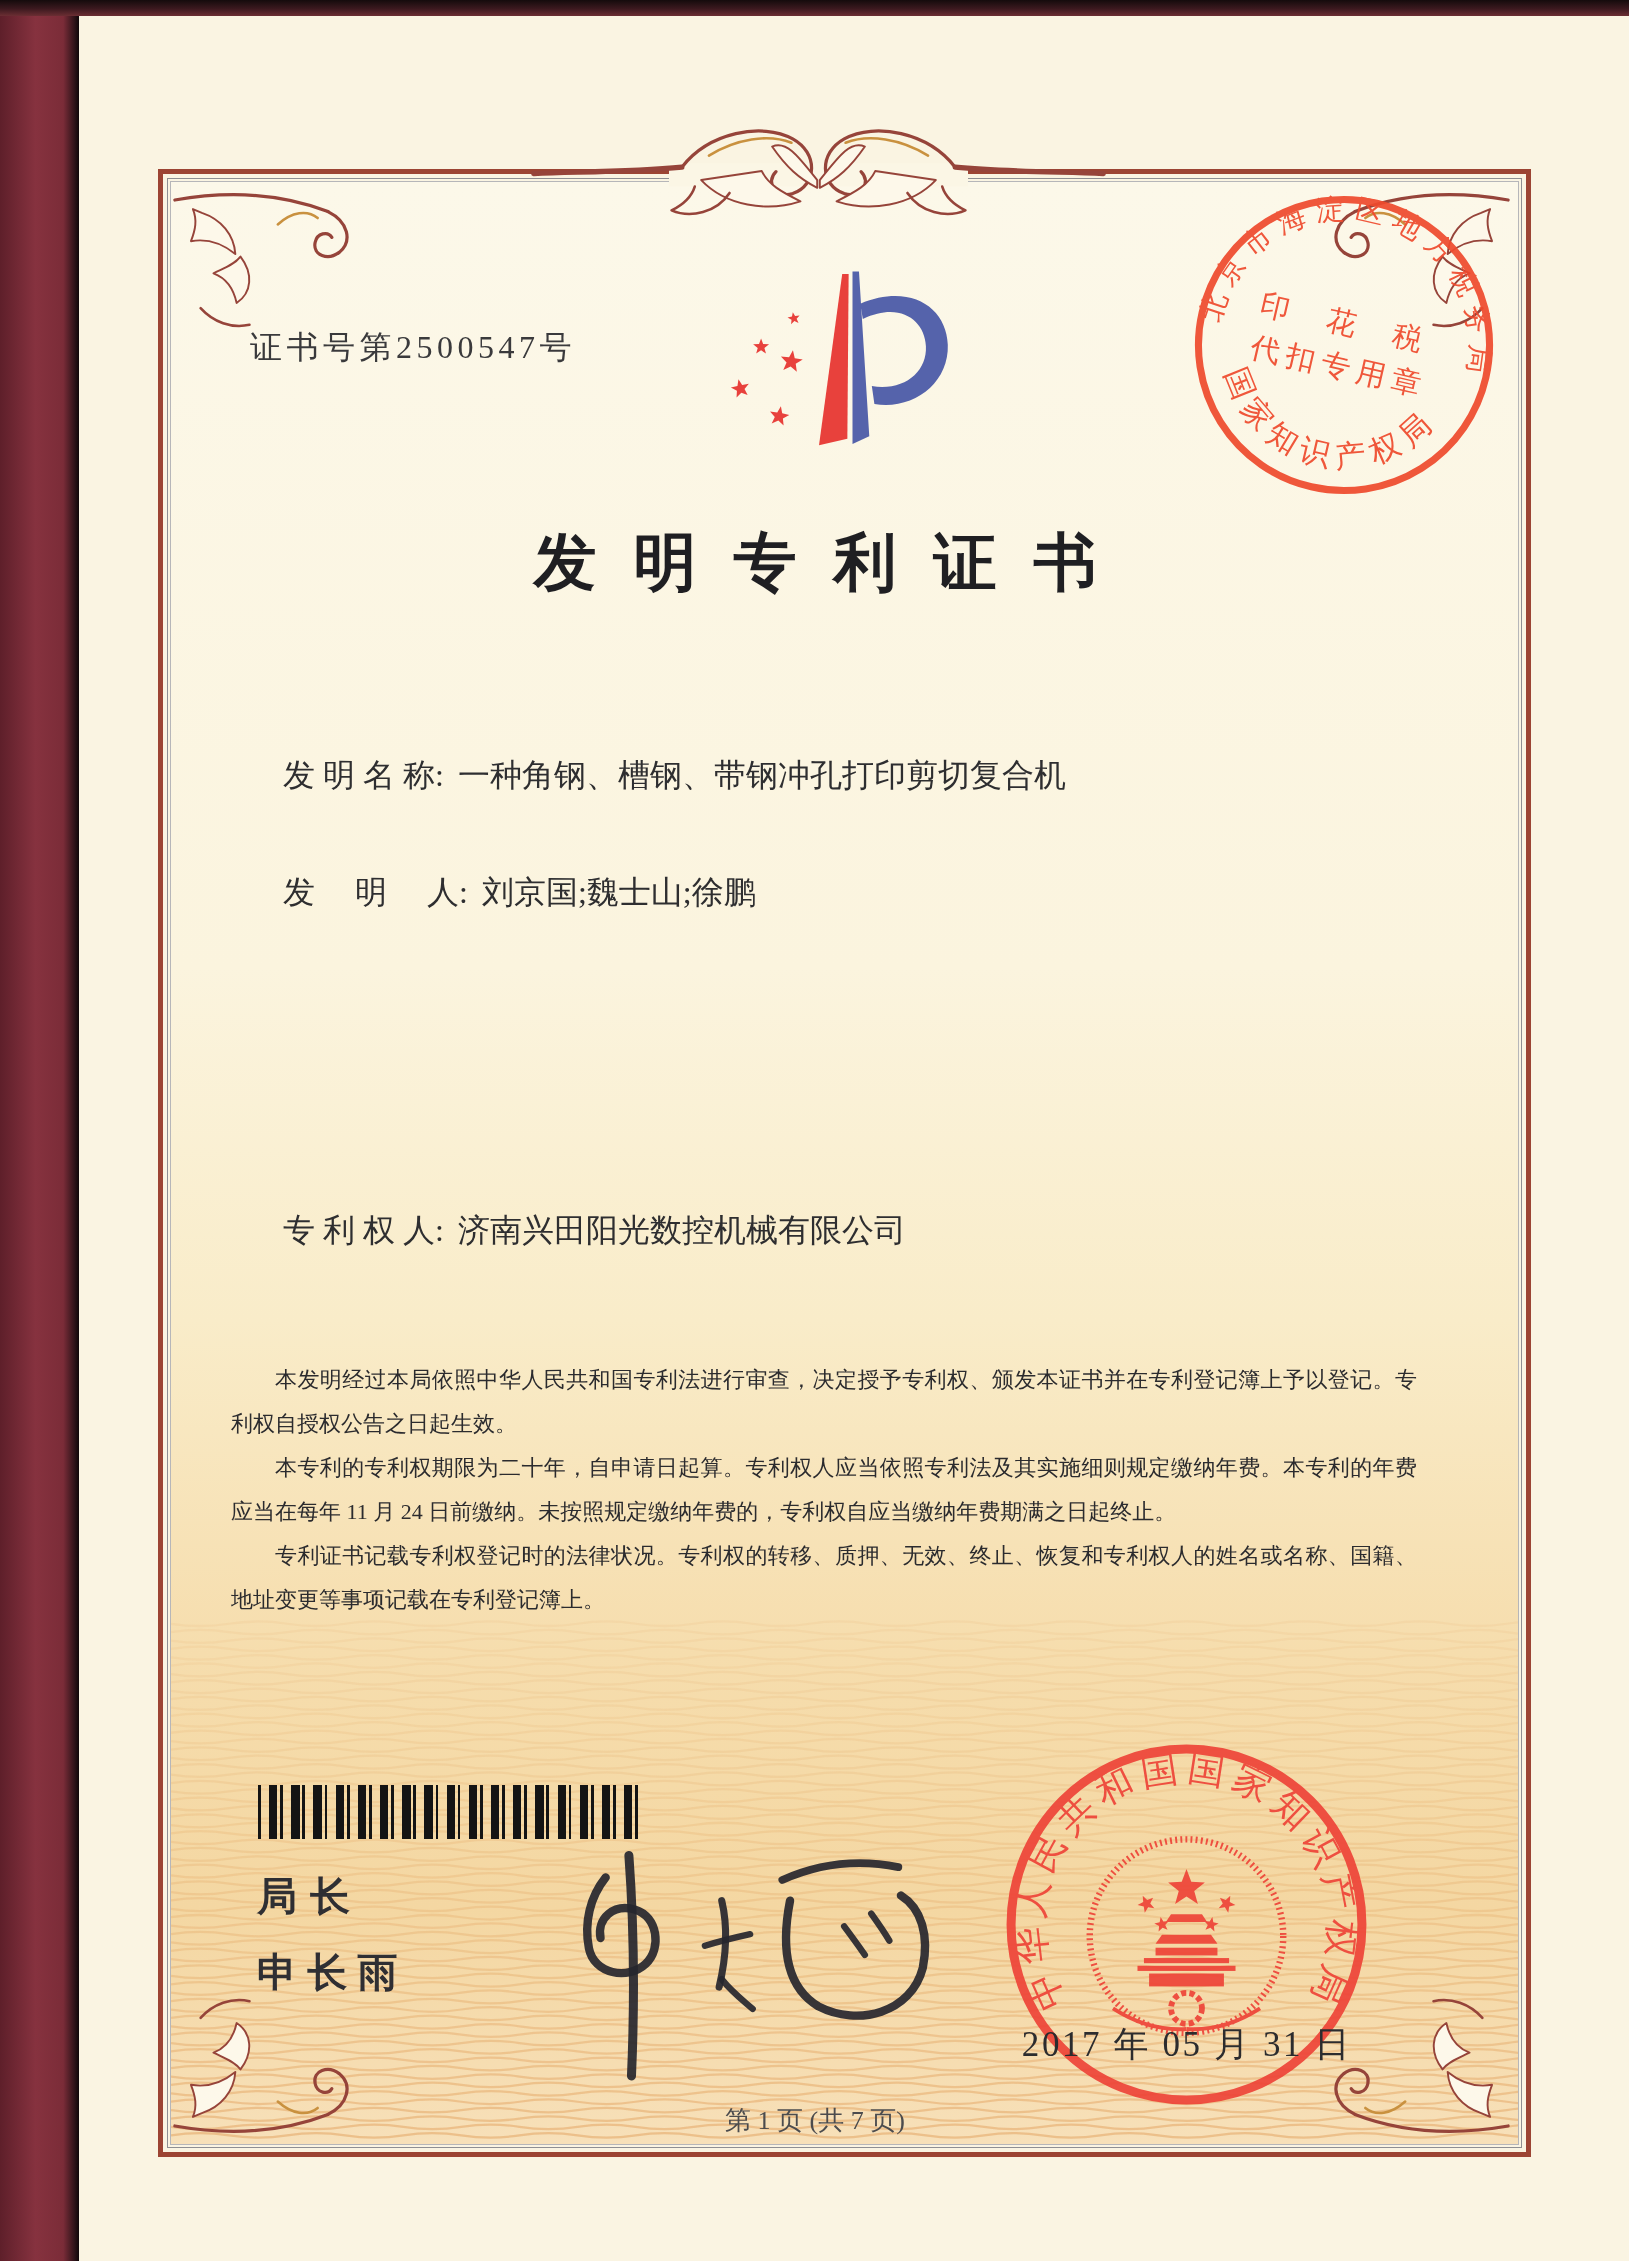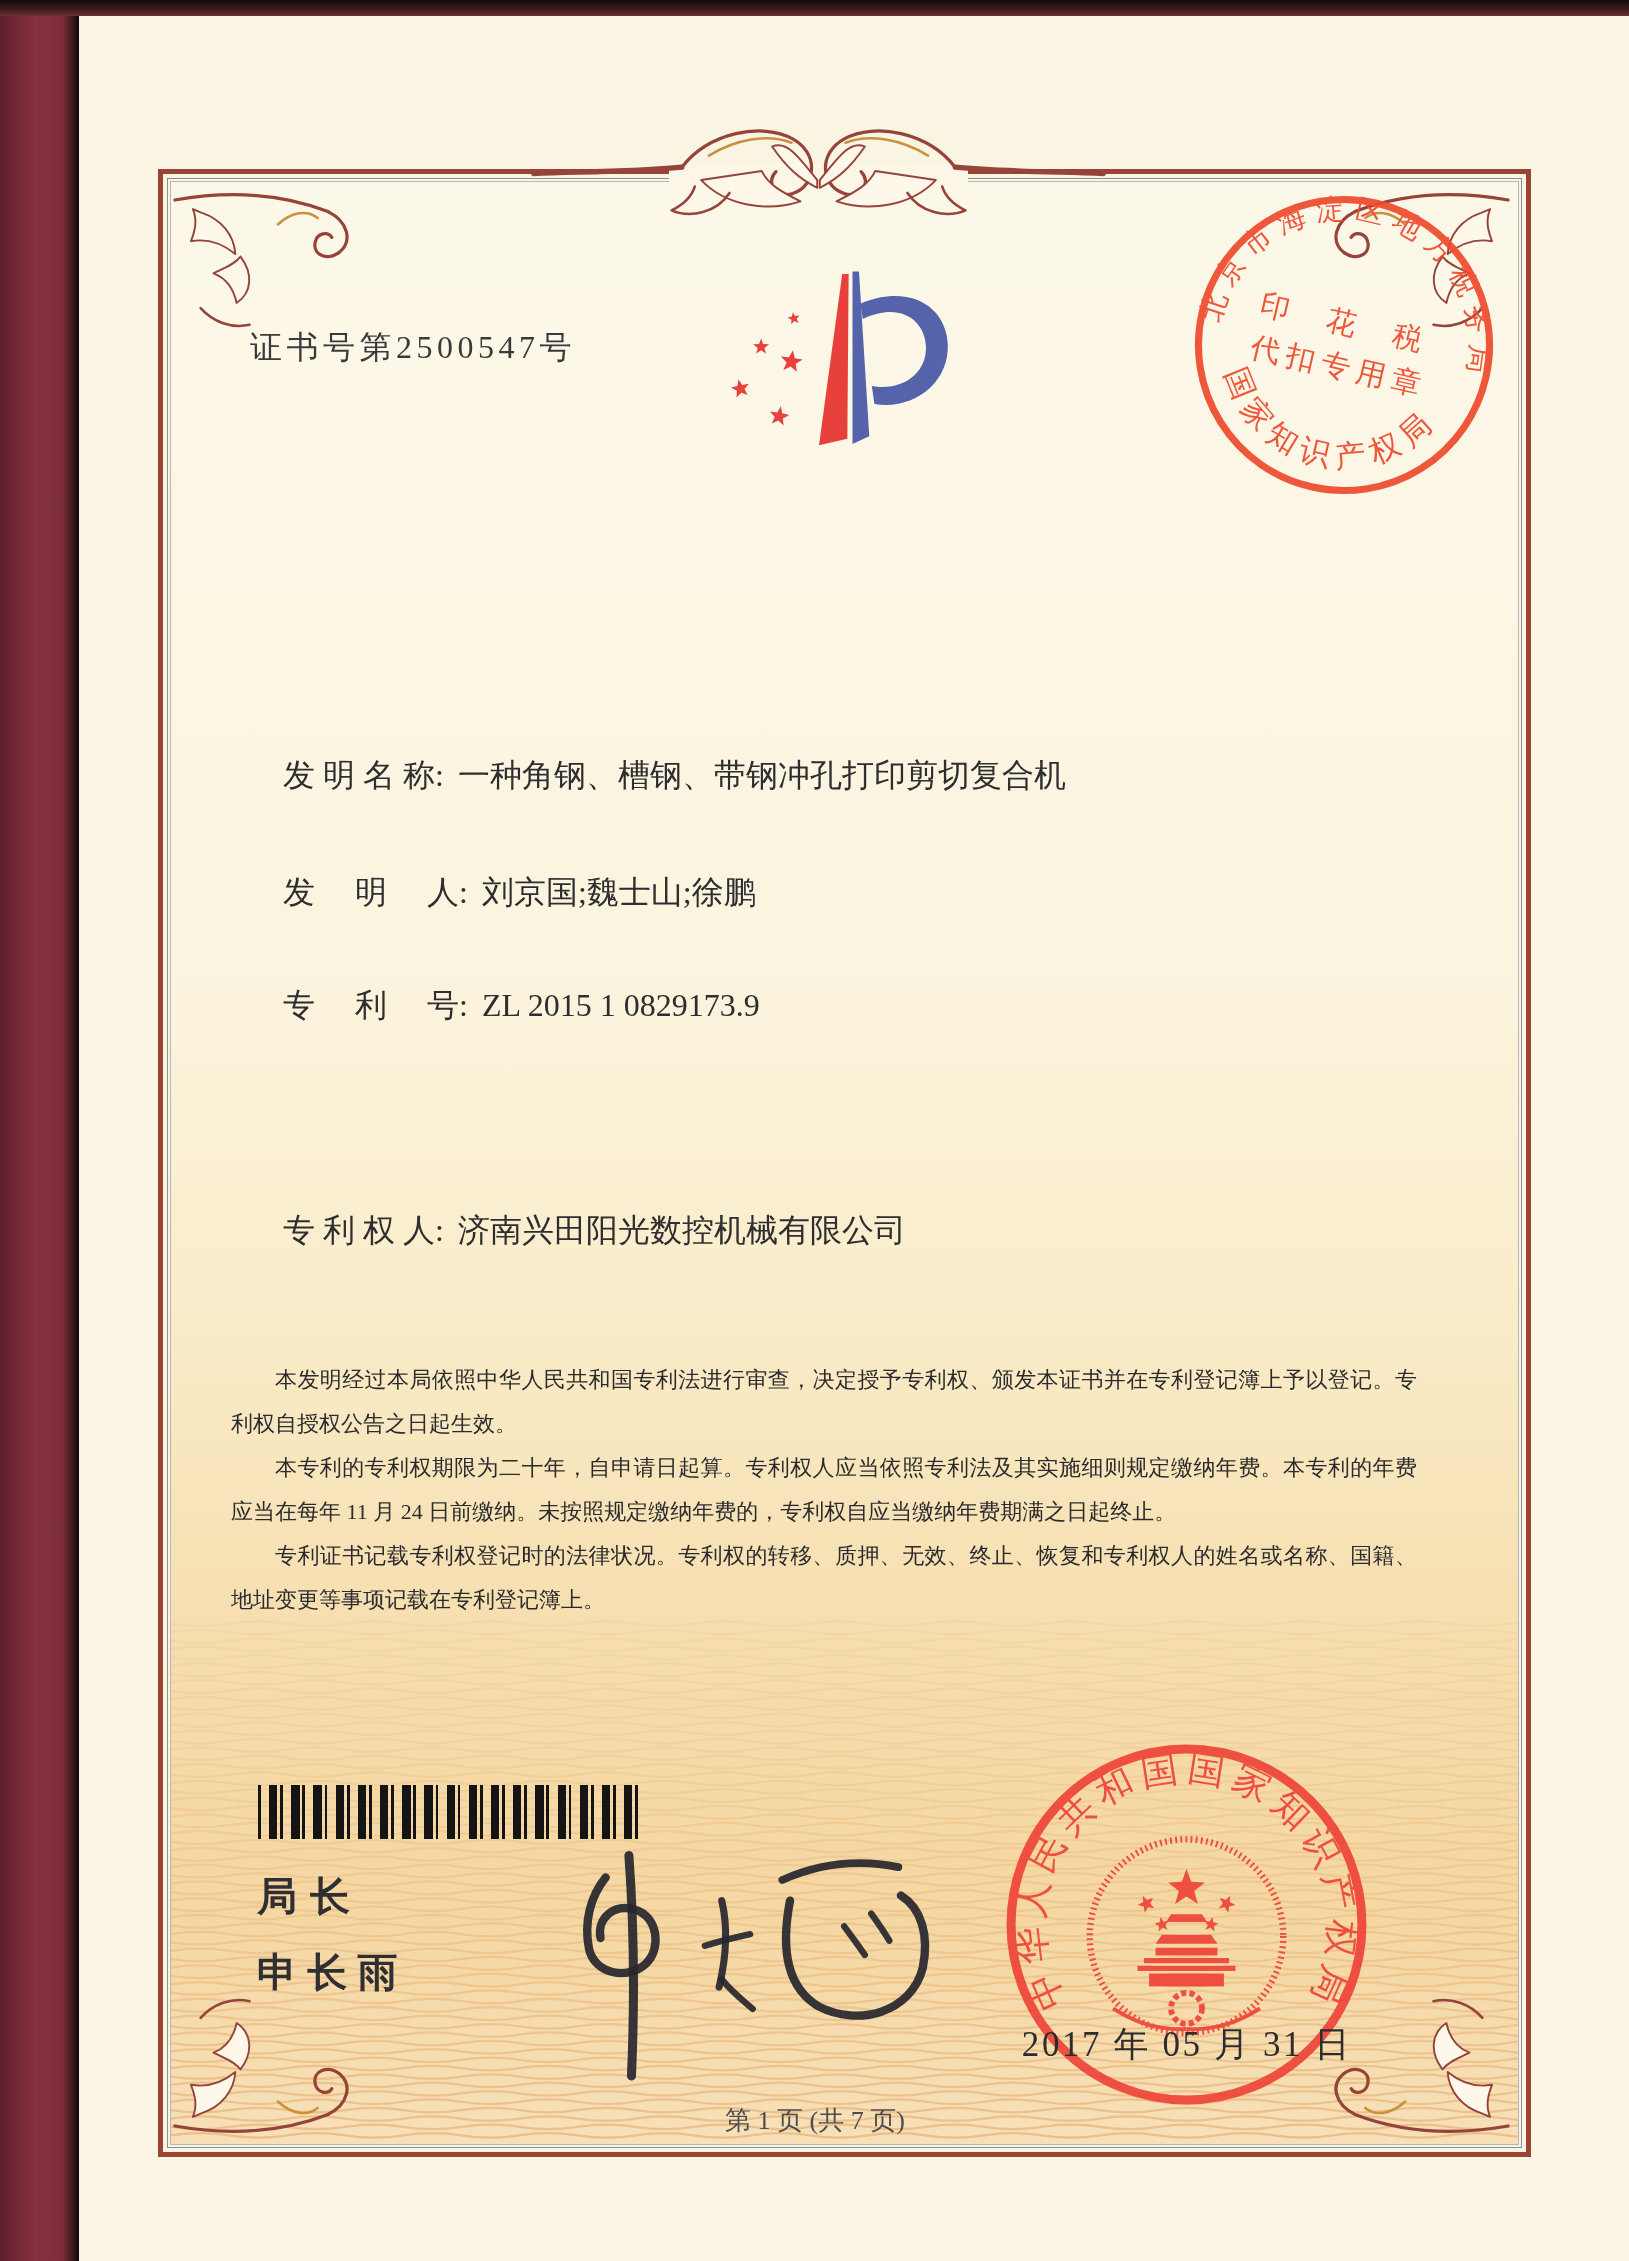--- a/index.html
+++ b/index.html
@@ -189,29 +189,27 @@
         <textPath href="#stampTop" startOffset="50%" text-anchor="middle">北京市海淀区地方税务局</textPath>
       </text>
       <text class="stamp-fill" font-size="46" letter-spacing="24" x="250" y="232" text-anchor="middle">印 花 税</text>
       <text class="stamp-fill" font-size="46" letter-spacing="10" x="250" y="300" text-anchor="middle">代扣专用章</text>
       <text class="stamp-fill" font-size="48" letter-spacing="12">
         <textPath href="#stampBottom" startOffset="50%" text-anchor="middle">国家知识产权局</textPath>
       </text>
     </g>
   </svg>
 
+  <div id="title" class="abs">发明专利证书</div>
 
   <div class="row abs cert-text" style="top:717px">
     <span>发 明 名 称:</span><span class="val">一种角钢、槽钢、带钢冲孔打印剪切复合机</span>
   </div>
   <div class="row abs cert-text" style="top:834px">
     <span>发　 明　 人:</span><span class="val">刘京国;魏士山;徐鹏</span>
-  </div>
-  <div class="row abs cert-text" style="top:947px">
-    <span>专　 利　 号:</span><span class="val">ZL 2015 1 0829173.9</span>
   </div>
   <div class="row abs cert-text" style="top:1172px">
     <span>专 利 权 人:</span><span class="val">济南兴田阳光数控机械有限公司</span>
   </div>
 
   <div id="body-text" class="abs">
     <p>本发明经过本局依照中华人民共和国专利法进行审查，决定授予专利权、颁发本证书并在专利登记簿上予以登记。专利权自授权公告之日起生效。</p>
     <p>本专利的专利权期限为二十年，自申请日起算。专利权人应当依照专利法及其实施细则规定缴纳年费。本专利的年费应当在每年 11 月 24 日前缴纳。未按照规定缴纳年费的，专利权自应当缴纳年费期满之日起终止。</p>
     <p>专利证书记载专利权登记时的法律状况。专利权的转移、质押、无效、终止、恢复和专利权人的姓名或名称、国籍、地址变更等事项记载在专利登记簿上。</p>
   </div>

